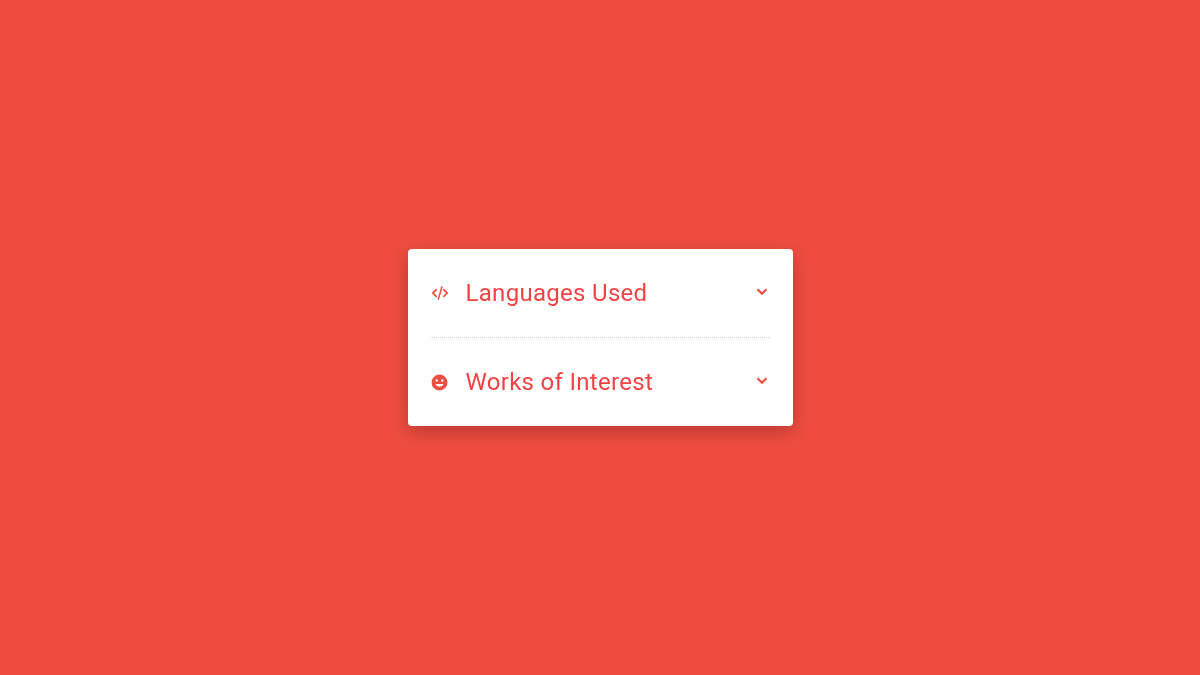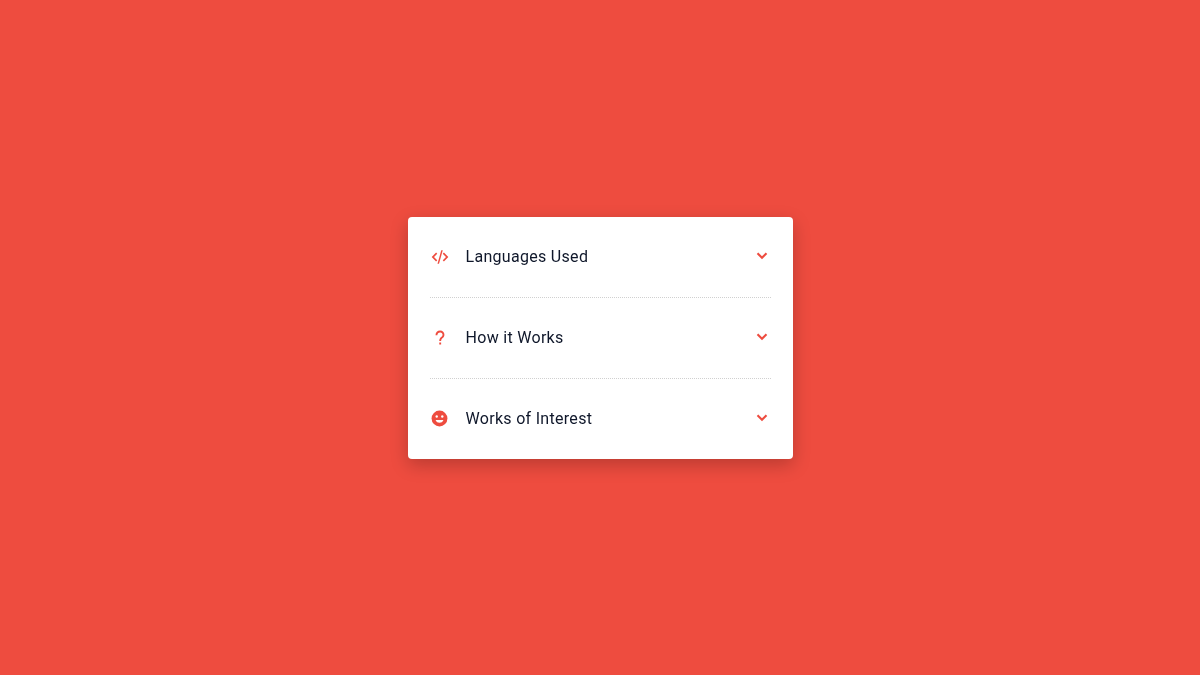--- a/index.html
+++ b/index.html
@@ -37,22 +37,22 @@
       height: 20px;
       margin-right: 16px;
       display: inline-flex;
       align-items: center;
       justify-content: center;
       color: #ee4c3f;
       flex-shrink: 0;
     }
     .item-label {
       flex: 1;
-      color: #0f172a;
-      font-size: 16px;
+      color: #ef4444;
+      font-size: 24px;
       letter-spacing: 0.3px;
     }
     .chevron {
       width: 18px;
       height: 18px;
       display: inline-flex;
       align-items: center;
       justify-content: center;
       color: #ee4c3f;
       flex-shrink: 0;
@@ -71,33 +71,20 @@
       </svg>
     </span>
     <span class="item-label">Languages Used</span>
     <span class="chevron">
       <svg viewBox="0 0 24 24" width="18" height="18" fill="currentColor">
         <path d="M5 8l7 7 7-7-2-2-5 5-5-5z"></path>
       </svg>
     </span>
   </div>
 
-  <div class="accordion-item">
-    <span class="item-icon">
-      <svg viewBox="0 0 24 24" width="18" height="18" fill="currentColor">
-        <path d="M11 18h2.5v2.5H11V18zm1.2-16C8.6 2 6 4.6 6 8.2h2.5c0-2.2 1.5-3.7 3.7-3.7s3.2 1.5 3.2 3.2c0 3.2-4.4 2.9-4.4 8.3h2.5c0-3.8 4.4-4 4.4-8.3C17.9 4.4 15.5 2 12.2 2z"></path>
-      </svg>
-    </span>
-    <span class="item-label">How it Works</span>
-    <span class="chevron">
-      <svg viewBox="0 0 24 24" width="18" height="18" fill="currentColor">
-        <path d="M5 8l7 7 7-7-2-2-5 5-5-5z"></path>
-      </svg>
-    </span>
-  </div>
 
   <div class="accordion-item">
     <span class="item-icon">
       <svg viewBox="0 0 24 24" width="19" height="19" fill="currentColor">
         <circle cx="12" cy="12" r="10"></circle>
         <circle cx="8.5" cy="9.5" r="1.5" fill="#ffffff"></circle>
         <circle cx="15.5" cy="9.5" r="1.5" fill="#ffffff"></circle>
         <path d="M7 14c1 2.5 3 3.5 5 3.5s4-1 5-3.5H7z" fill="#ffffff"></path>
       </svg>
     </span>

